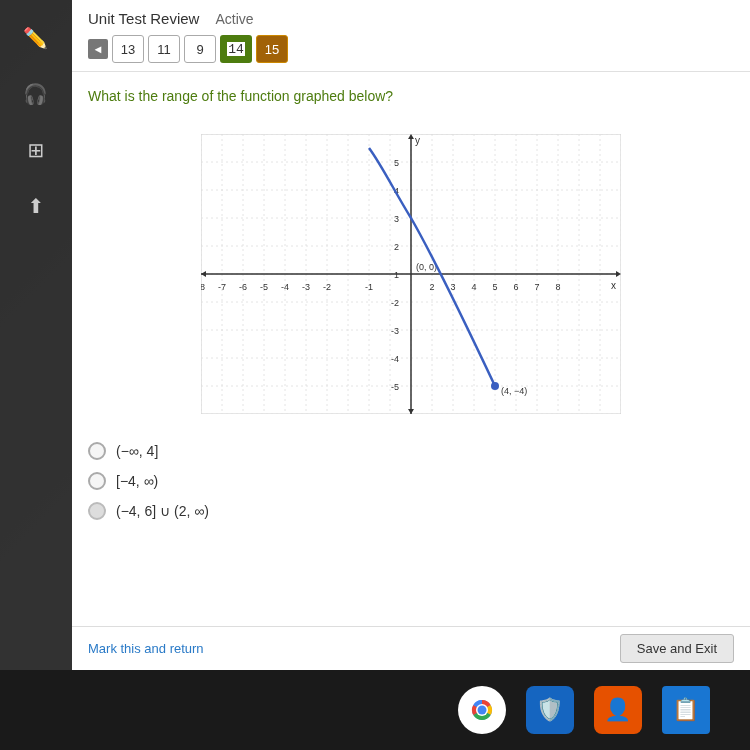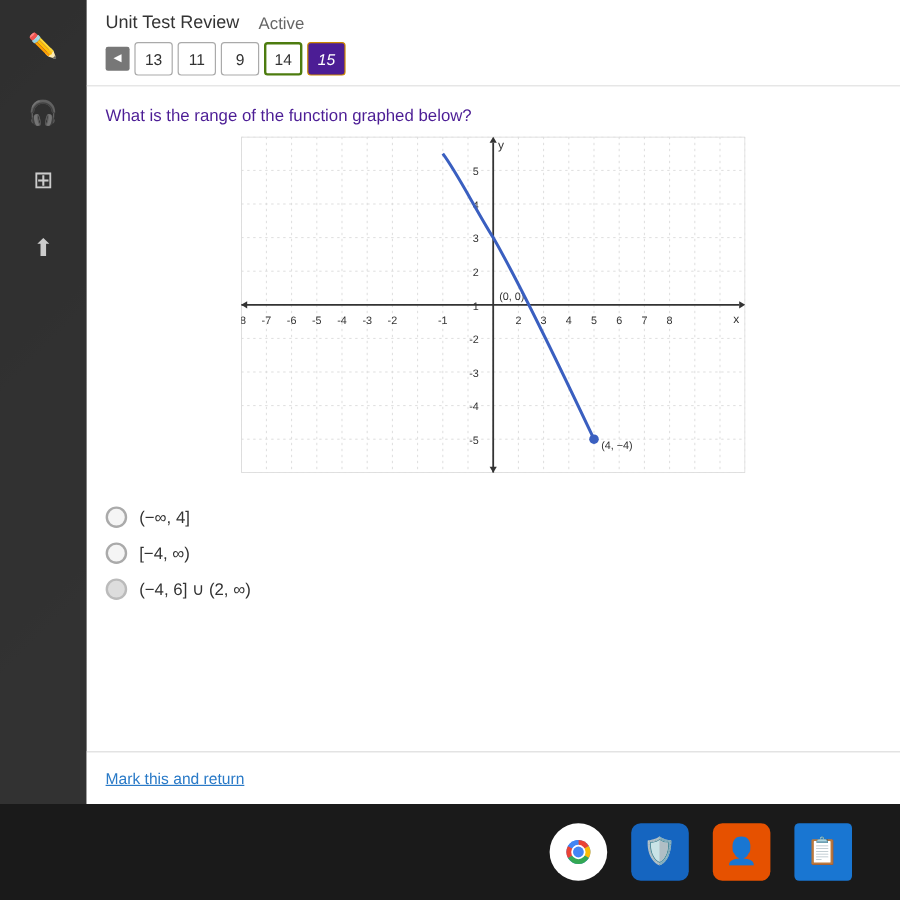--- a/index.html
+++ b/index.html
@@ -109,39 +109,39 @@
       border-radius: 3px;
       font-size: 13px;
       cursor: pointer;
       color: #333;
       display: flex;
       align-items: center;
       justify-content: center;
     }
 
     .tab-btn.active {
-      background: #4c1d95;
+      background: #a16207;
       border-color: #cc8800;
       color: white;
-      font-style: italic;
     }
 
     .tab-btn.highlighted {
-      border: 2px solid #4d7c0f;
+      border: 7px solid #4d7c0f;
+      font-family: Liberation Mono, monospace;
     }
 
     
     .question-area {
       padding: 16px 16px 12px;
     }
 
     .question-text {
       font-size: 14px;
-      color: #4c1d95;
-      margin-bottom: 10px;
+      color: #4d7c0f;
+      margin-bottom: 30px;
     }
 
     
     .graph-container {
       margin: 0 auto 16px auto;
       width: 420px;
       height: 280px;
       position: relative;
     }
 
@@ -186,21 +186,20 @@
       display: flex;
       align-items: center;
       justify-content: space-between;
       padding: 0 16px;
       z-index: 5;
     }
 
     .mark-return-link {
       color: #2a7ac7;
       font-size: 13px;
-      text-decoration: underline;
       cursor: pointer;
     }
 
     .save-exit-btn {
       background: #e8e8e8;
       border: 1px solid #bbb;
       border-radius: 3px;
       padding: 6px 16px;
       font-size: 13px;
       color: #333;
@@ -409,20 +408,21 @@
     </div>
     <div class="answer-choice">
       <div class="radio-btn disabled"></div>
       <span>(−4, 6] ∪ (2, ∞)</span>
     </div>
   </div>
 </div>
 
 <div class="footer">
   <span class="mark-return-link">Mark this and return</span>
+  <button class="save-exit-btn">Save and Exit</button>
 </div>
 
 <div class="taskbar">
   <div class="taskbar-icon" style="width:48px;height:48px;border-radius:50%;overflow:hidden;background:#fff;display:flex;align-items:center;justify-content:center;">
     <svg width="36" height="36" viewBox="0 0 36 36">
       <circle cx="18" cy="18" r="10" fill="#4285f4"></circle>
       <circle cx="18" cy="18" r="6" fill="white"></circle>
       <circle cx="18" cy="18" r="5" fill="#4285f4"></circle>
 
       <path d="M18,18 L18,8 A10,10 0 0,1 26.66,13 Z" fill="#ea4335"></path>

